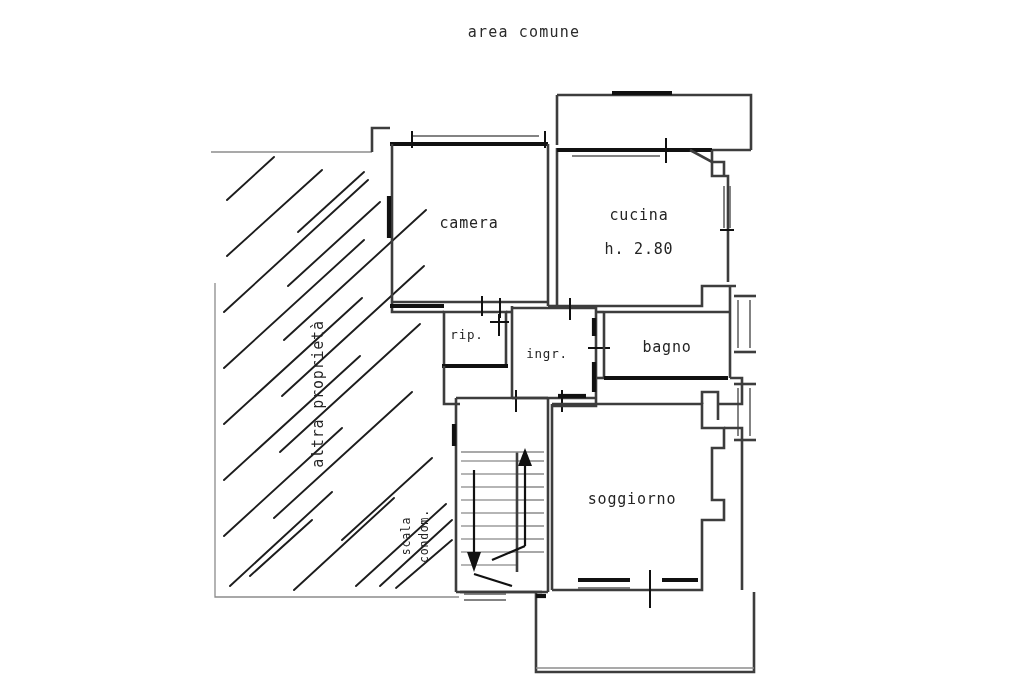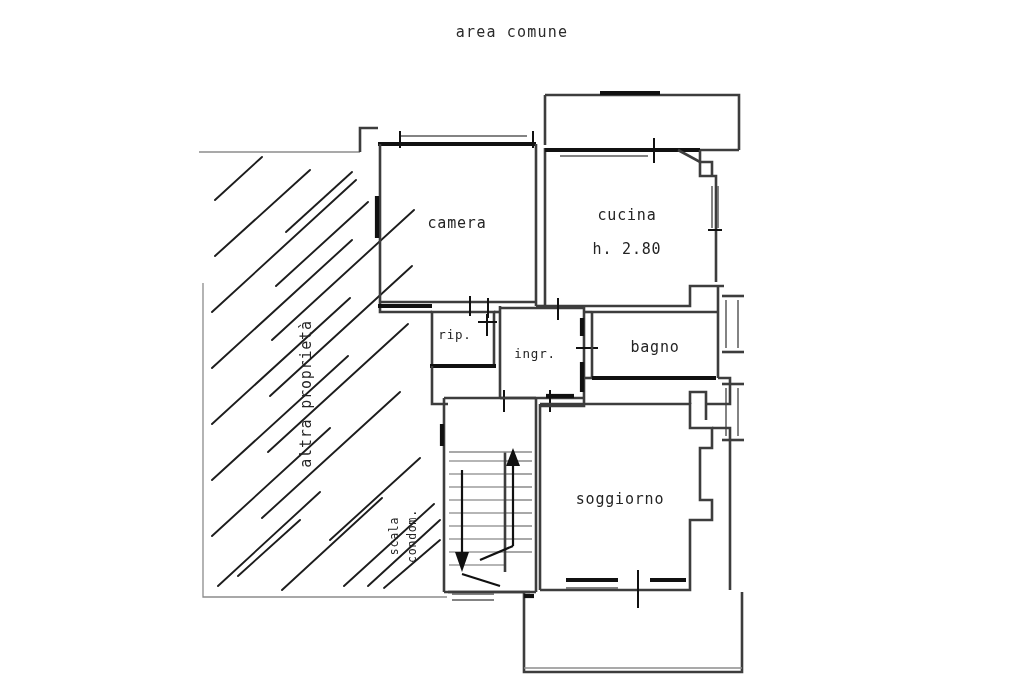--- a/index.html
+++ b/index.html
@@ -10,21 +10,21 @@
   }
   body {
     width: 1024px;
     height: 682px;
     overflow: hidden;
     font-family: "DejaVu Sans Mono", "Liberation Mono", monospace;
     position: relative;
   }
   #plan-root {
     position: absolute;
-    left: 0;
+    left: 12px;
     top: 0;
     width: 848px;
     height: 682px;
     background: #ffffff;
   }
   svg#floorplan {
     display: block;
     width: 1024px;
     height: 682px;
   }

